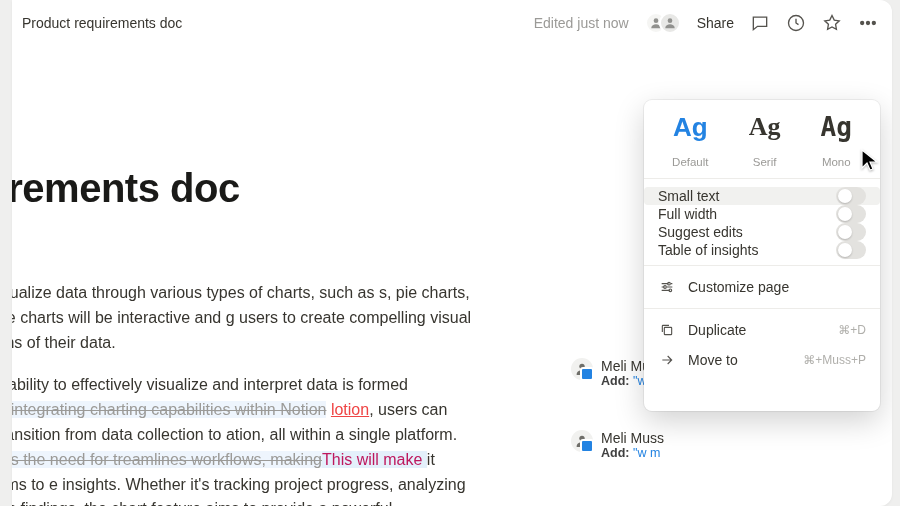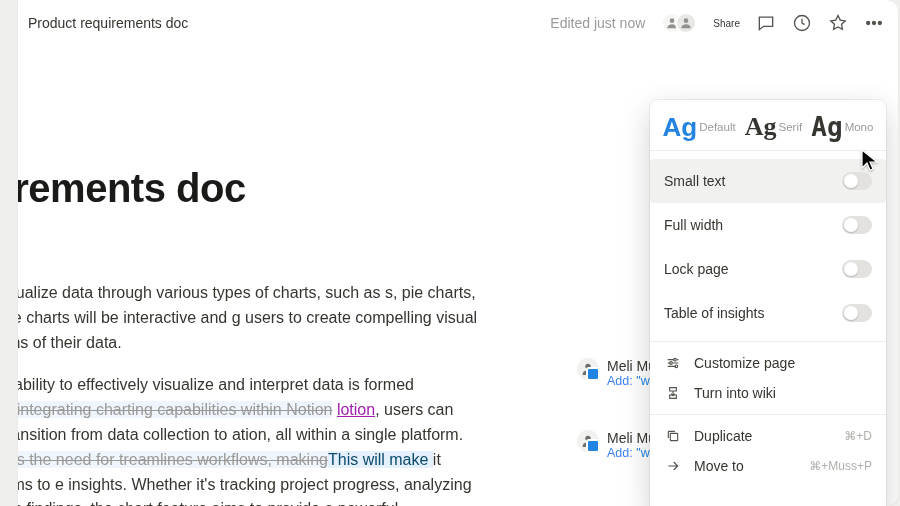--- a/index.html
+++ b/index.html
@@ -1,63 +1,63 @@
 <!DOCTYPE html>
 <html><head>
 <meta charset="utf-8">
 <style>
   * { box-sizing: border-box; margin: 0; padding: 0; font-family: -apple-system, BlinkMacSystemFont, "Segoe UI", Helvetica, Arial, sans-serif; }
   body { width: 900px; height: 506px; background: #EFEFEE; overflow: hidden; position: relative; }
-  .app { position: absolute; top: 0; left: 18px; width: 880px; height: 506px; background: #fff; border-radius: 0 12px 12px 0; box-shadow: 0 1px 3px rgba(0,0,0,0.05); display: flex; flex-direction: column; overflow: hidden; }
+  .app { position: absolute; top: 0; left: 12px; width: 880px; height: 506px; background: #fff; border-radius: 0 12px 12px 0; box-shadow: 0 1px 3px rgba(0,0,0,0.05); display: flex; flex-direction: column; overflow: hidden; }
 
   
   .topbar { height: 46px; display: flex; align-items: center; justify-content: space-between; padding: 0 14px 0 4px; }
   .breadcrumb { font-size: 14px; color: #37352F; font-weight: 500; padding: 4px 6px; border-radius: 4px; }
   .topbar-right { display: flex; align-items: center; gap: 16px; margin-left: 10px; }
   .edited { font-size: 14px; color: #9B9A97; }
   .avatar-stack { display: flex; }
   .avatar-stack .av { width: 22px; height: 22px; border-radius: 50%; background: #E8E8E6; border: 2px solid #fff; margin-left: -8px; display:flex; align-items:center; justify-content:center; }
   .avatar-stack .av:first-child { margin-left:0; background:#f5f5f3; }
   .avatar-stack svg { width:14px; height:14px; fill:#91918E; }
-  .share-btn { font-size: 10px; color: #37352F; font-weight:500; }
+  .share-btn { font-size: 14px; color: #37352F; font-weight:500; }
   .top-icon { width:20px; height:20px; color:#55534E; display:flex; align-items:center; justify-content:center; }
   .top-icon svg { width:20px; height:20px; fill:none; stroke:currentColor; stroke-width:1.6; }
 
   
   .body { flex:1; position:relative; overflow:hidden; }
   .page-content { position:absolute; left:-100px; top:120px; width:560px; }
   .page-title { font-size: 40px; font-weight: 700; color: #1A1A18; letter-spacing:-0.5px; margin-bottom: 70px; }
   .para { font-size: 16px; line-height: 1.55; color: #37352F; margin-bottom: 18px; }
   .strike { text-decoration: line-through; color: #9B9A97; background:rgba(35,131,226,0.08); }
-  .insert-link { text-decoration: underline; color:#a21caf; }
-  .insert-blue { color:#0c4a6e; background:rgba(35,131,226,0.12);margin-top:8px; }
+  .insert-link { text-decoration: underline; color:#ef4444; }
+  .insert-blue { color:#be185d; background:rgba(35,131,226,0.12);margin-top:8px; }
 
   
   .comment-thread { position:absolute; display:flex; gap:8px; align-items:flex-start; }
   .comment-thread .cav { width:22px; height:22px; border-radius:50%; background:#F1F1EF; display:flex; align-items:center; justify-content:center; position:relative; }
   .comment-thread .cav svg { width:16px; height:16px; fill:#6F6E69; }
   .comment-thread .cav::after { content:""; position:absolute; right:-1px; bottom:-1px; width:10px; height:10px; background:#2383E2; border:2px solid #fff; border-radius:3px; }
   .comment-thread .ctext { display:flex; flex-direction:column; }
   .comment-thread .cname { font-size:14px; color:#37352F; font-weight:500; }
   .comment-thread .cadd { font-size:12.5px; color:#2383E2; }
-  .comment-thread .cadd .lbl { color:#3b82f6; }
+  .comment-thread .cadd .lbl { color:#404040;font-weight:bold; }
 
   
   .menu { position:absolute; top:54px; left:632px; width:236px; background:#fff; border-radius:8px; box-shadow: 0 10px 30px rgba(0,0,0,0.18), 0 0 0 1px rgba(15,15,15,0.06); padding: 10px 0 6px; }
   .font-row { display:flex; justify-content:space-around; padding: 4px 8px 10px; border-bottom:1px solid #EDECE9; }
-  .font-opt { display:flex; flex-direction:row; align-items:center; gap:2px; cursor:pointer;justify-content:space-between; }
+  .font-opt { display:flex; flex-direction:column; align-items:center; gap:16px; cursor:pointer;justify-content:space-between; }
   .font-opt .ag { font-size:26px; font-weight:600; line-height:1; }
   .font-opt .lbl { font-size:11.5px; color:#9B9A97; }
   .font-opt.sel .ag { color:#2383E2; }
   .font-opt.serif .ag { font-family: Georgia, "Times New Roman", serif; color:#37352F; }
   .font-opt.mono .ag { font-family: ui-monospace, Menlo, Consolas, monospace; color:#37352F; }
   .font-opt.def .ag { color:#2383E2; }
 
   .toggle-section { padding-top:8px; }
-  .toggle-row { display:flex; align-items:center; justify-content:space-between; padding: 13px 14px; font-size:14px; color:#37352F; border-radius:4px; margin:0 0; }
+  .toggle-row { display:flex; align-items:center; justify-content:space-between; padding: 0 14px; font-size:14px; color:#37352F; border-radius:4px; margin:0 0; }
   .toggle-row.hov { background:#F1F1EF; }
   .toggle { width:30px; height:18px; border-radius:9px; background:#E3E2DF; position:relative; }
   .toggle::after { content:""; position:absolute; top:2px; left:2px; width:14px; height:14px; border-radius:50%; background:#fff; box-shadow:0 1px 2px rgba(0,0,0,0.2); }
 
   .divider { height:1px; background:#EDECE9; margin:6px 0; }
   .action-section { }
   .action-row { display:flex; align-items:center; padding:6px 14px; gap:12px; font-size:14px; color:#37352F; position:relative; }
   .action-row .mi { width:18px; height:18px; color:#55534E; display:flex; align-items:center; justify-content:center; }
   .action-row .mi svg { width:16px; height:16px; fill:none; stroke:currentColor; stroke-width:1.7; }
   .action-row .kbd { position:absolute; right:14px; font-size:12px; color:#B0AFAB; }
@@ -171,21 +171,21 @@
       <div class="toggle-section">
         <div class="toggle-row hov">
           <span>Small text</span>
           <span class="toggle"></span>
         </div>
         <div class="toggle-row">
           <span>Full width</span>
           <span class="toggle"></span>
         </div>
         <div class="toggle-row">
-          <span>Lock page</span>
+          <span>Suggest edits</span>
           <span class="toggle"></span>
         </div>
         <div class="toggle-row">
           <span>Table of insights</span>
           <span class="toggle"></span>
         </div>
       </div>
 
       <div class="divider"></div>
 
@@ -194,29 +194,20 @@
           <span class="mi">
               <svg viewBox="0 0 24 24">
                 <path d="M4 7h10M18 7h2M4 12h4M12 12h8M4 17h12M20 17h0"></path>
                 <circle cx="15" cy="7" r="2"></circle>
                 <circle cx="9" cy="12" r="2"></circle>
                 <circle cx="17" cy="17" r="2"></circle>
               </svg>
             </span>
           <span>Customize page</span>
         </div>
-        <div class="action-row">
-          <span class="mi">
-              <svg viewBox="0 0 24 24">
-                <path d="M7 4h10v5H7zM7 15h10v5H7zM12 9v6"></path>
-                <path d="M9 13l3 3 3-3"></path>
-              </svg>
-            </span>
-          <span>Turn into wiki</span>
-        </div>
       </div>
 
       <div class="divider"></div>
 
       <div class="action-section">
         <div class="action-row">
           <span class="mi">
               <svg viewBox="0 0 24 24">
                 <rect x="8" y="8" width="11" height="11" rx="1"></rect>
                 <path d="M5 15V6a1 1 0 0 1 1-1h9"></path>

